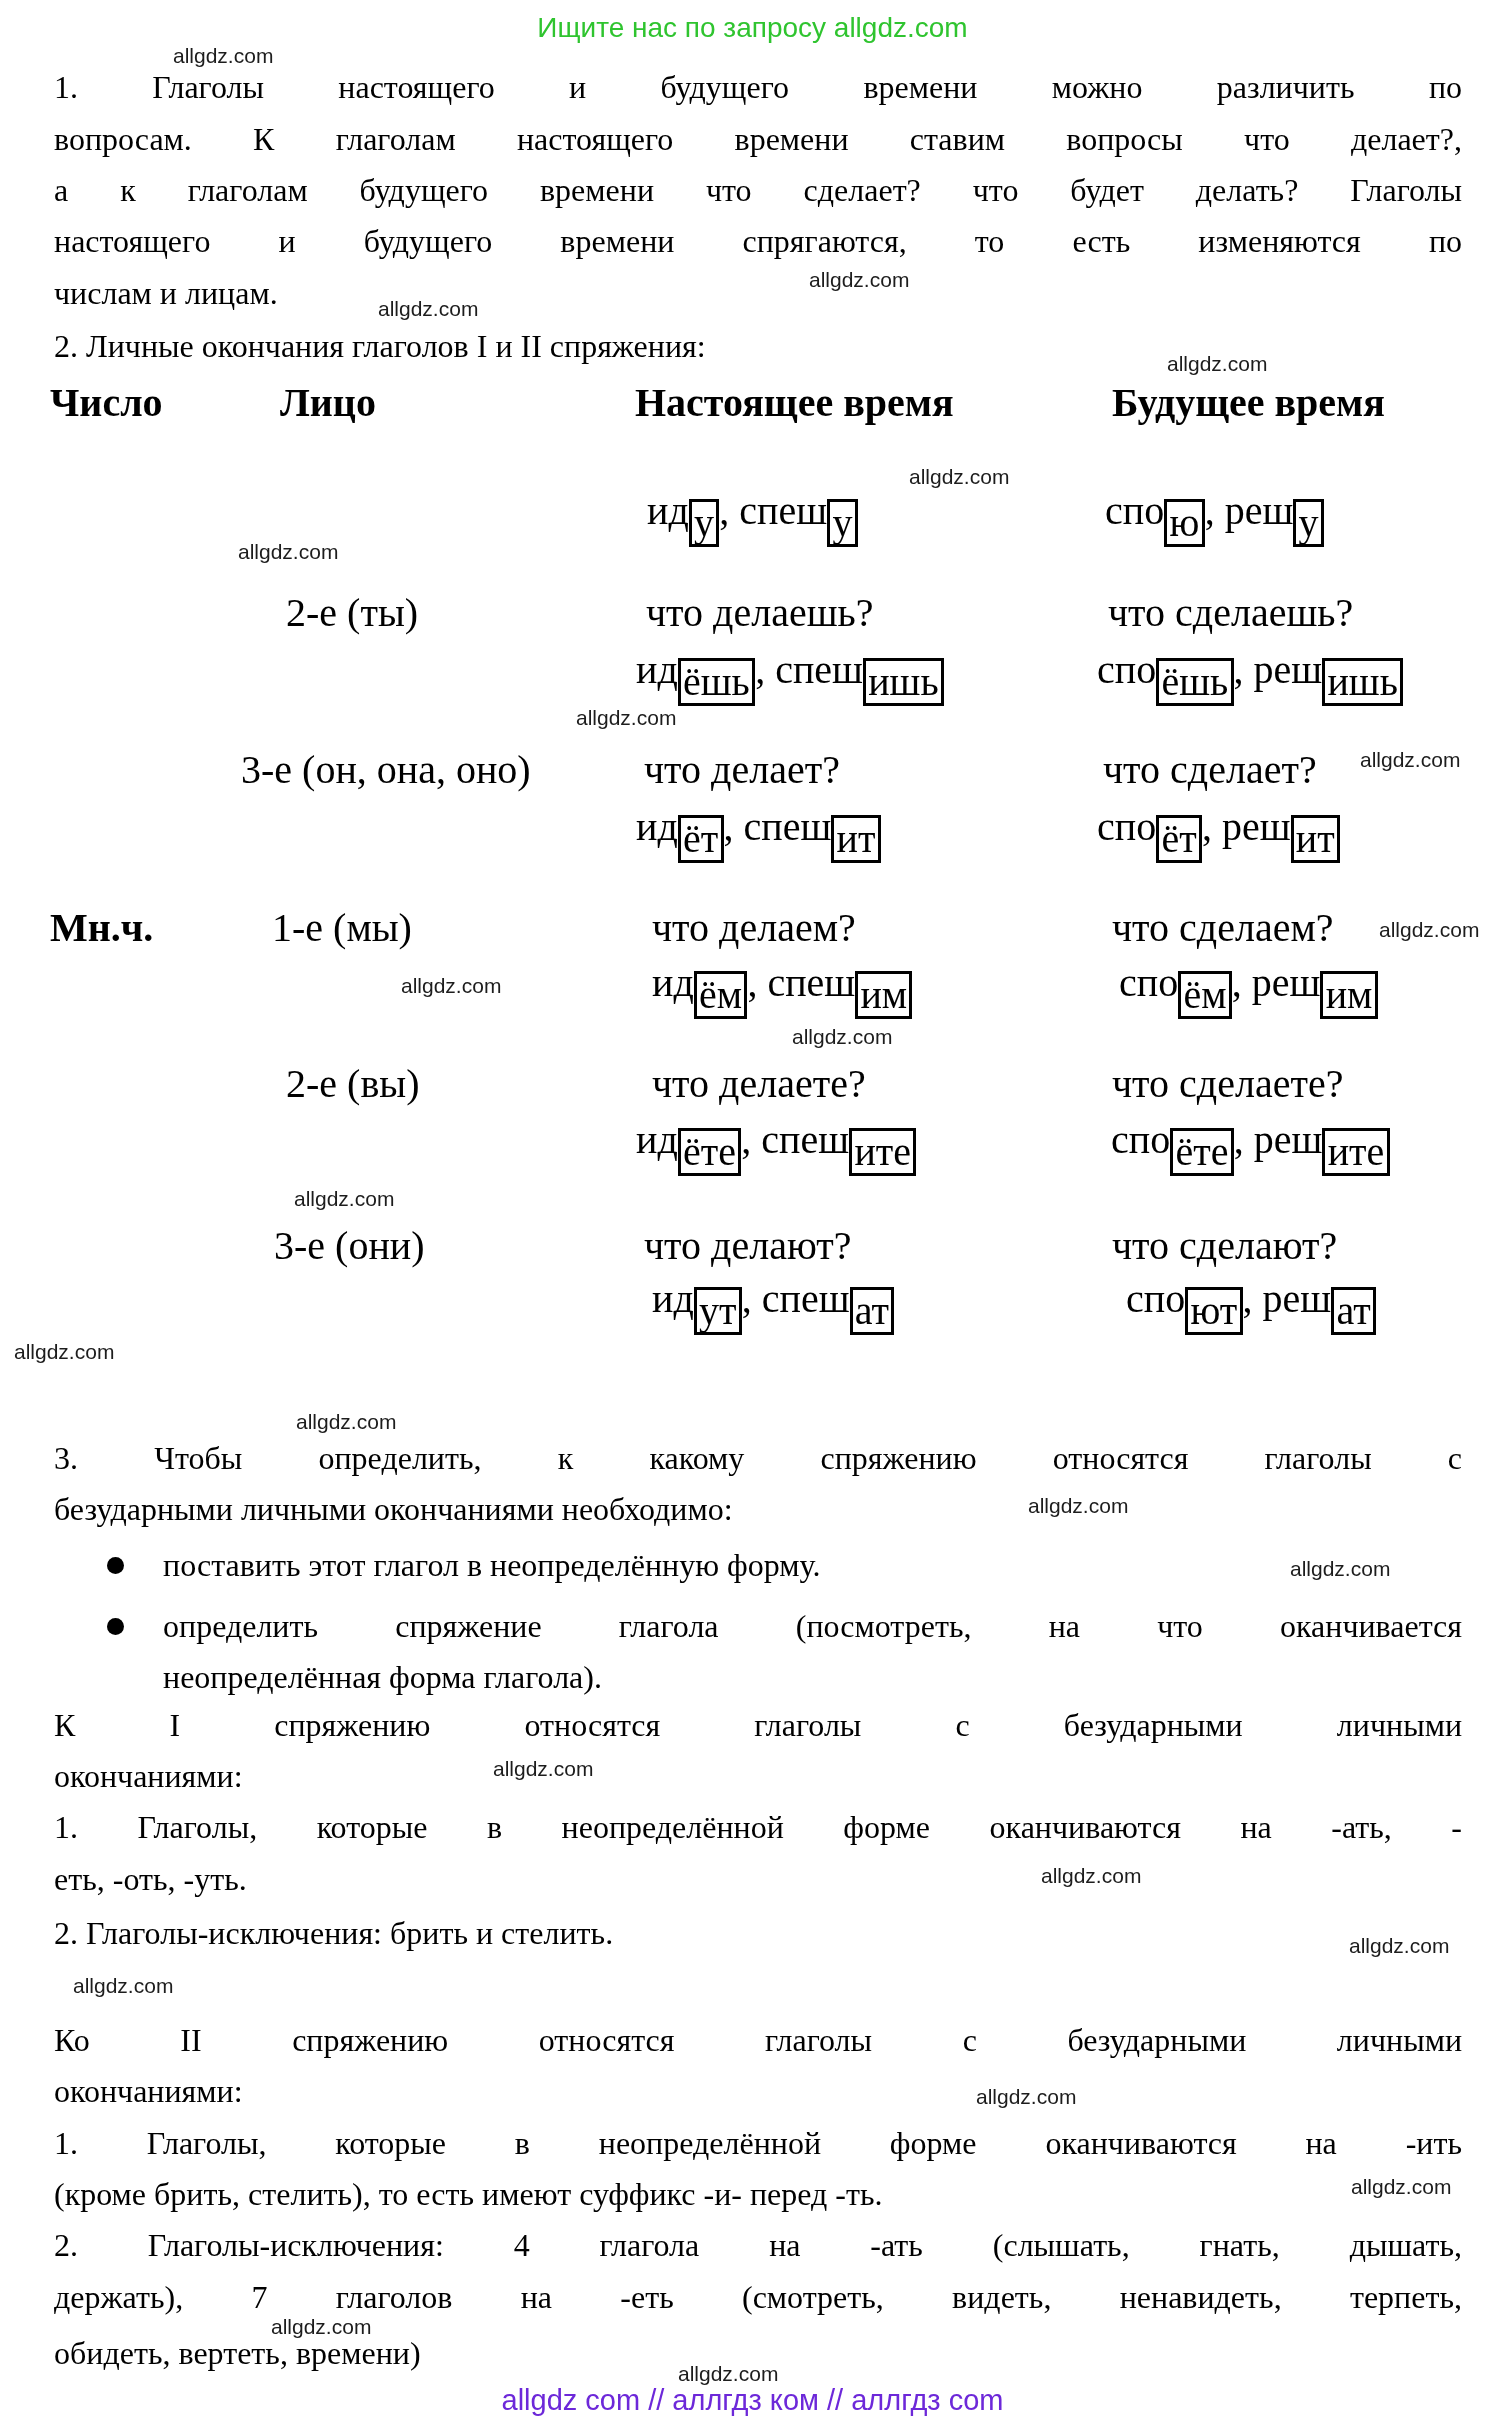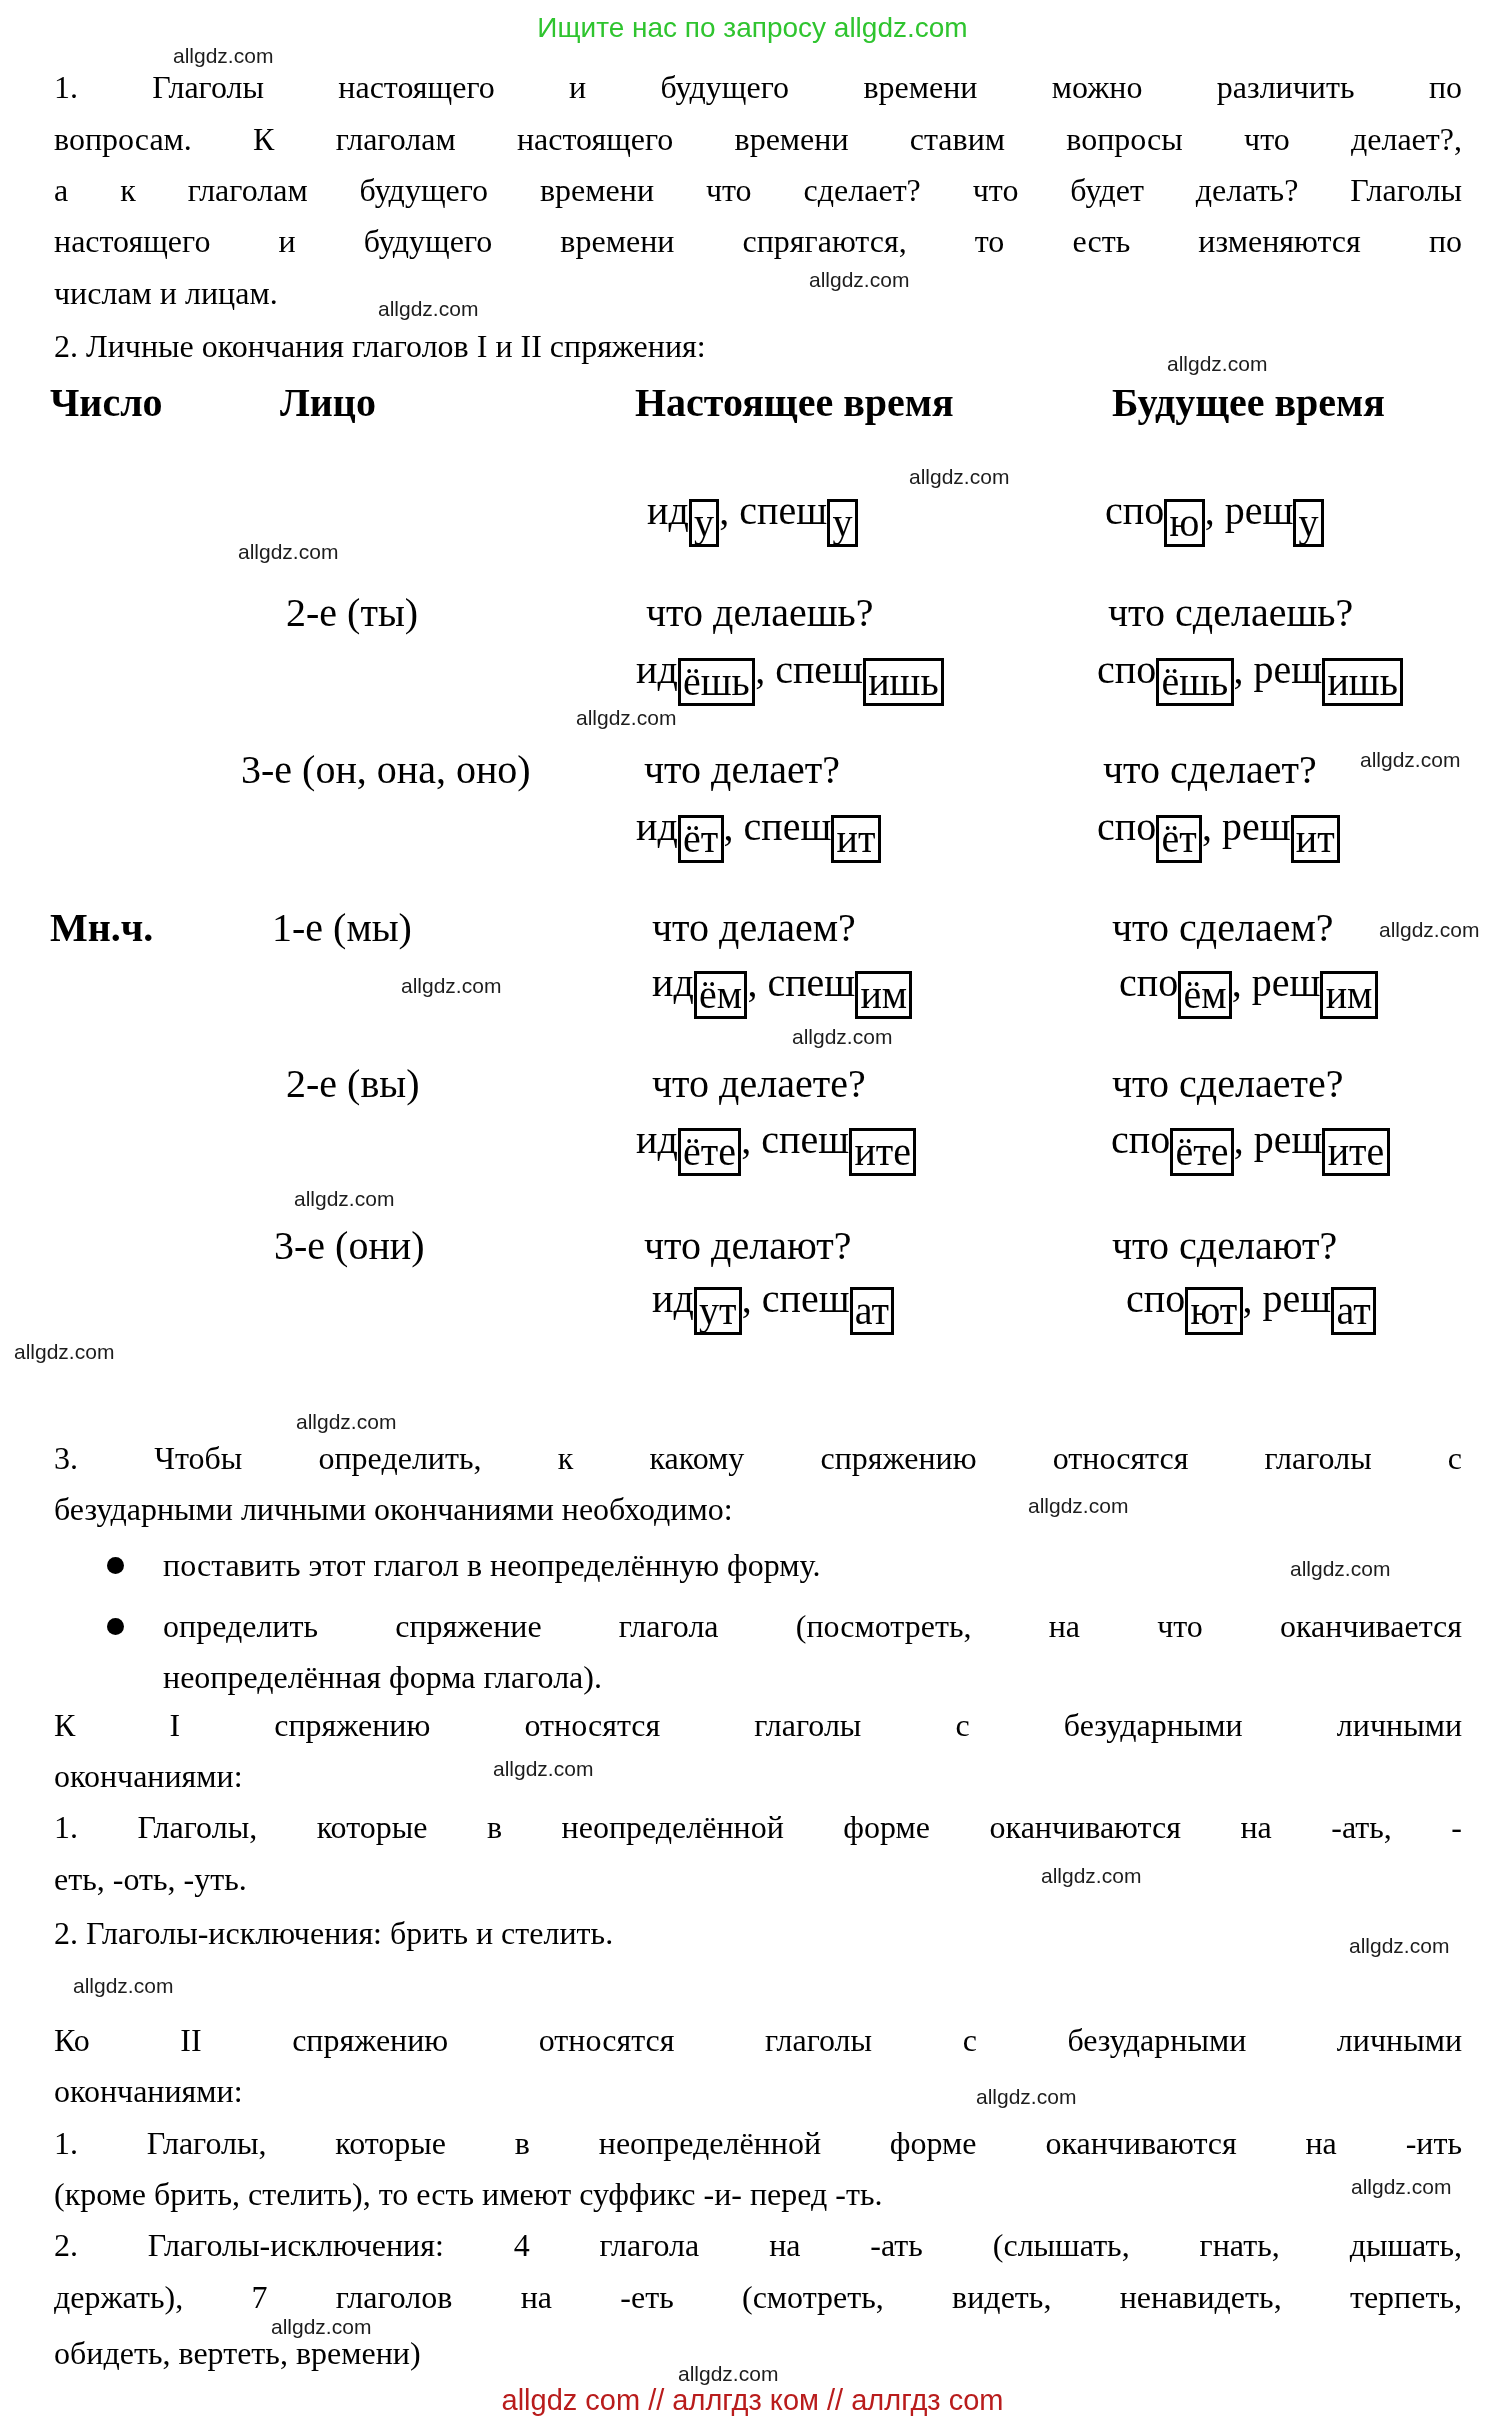--- a/index.html
+++ b/index.html
@@ -7,21 +7,21 @@
     width:1505px;height:2426px;position:relative;background:#ffffff;
     font-family:"Liberation Serif",serif;color:#000;
   }
   .page{position:absolute;left:0;top:0;width:1505px;height:2426px;overflow:hidden;}
   .promo{
     position:absolute;top:12.4px;left:0;width:100%;text-align:center;
     font-family:"Liberation Sans",sans-serif;font-size:28px;color:#2fc42f;
   }
   .footer{
     position:absolute;top:2384px;left:0;width:100%;text-align:center;
-    font-family:"Liberation Sans",sans-serif;font-size:29px;color:#b91c1c;
+    font-family:"Liberation Sans",sans-serif;font-size:29px;color:#6d28d9;
   }
   .wm{
     position:absolute;font-family:"Liberation Sans",sans-serif;
     font-size:21px;color:#1d1d1d;white-space:nowrap;
   }
   .line{
     position:absolute;left:54px;width:1408px;
     font-size:32px;line-height:51px;white-space:nowrap;
   }
   .j{text-align:justify;text-align-last:justify;-moz-text-align-last:justify;white-space:normal;}

